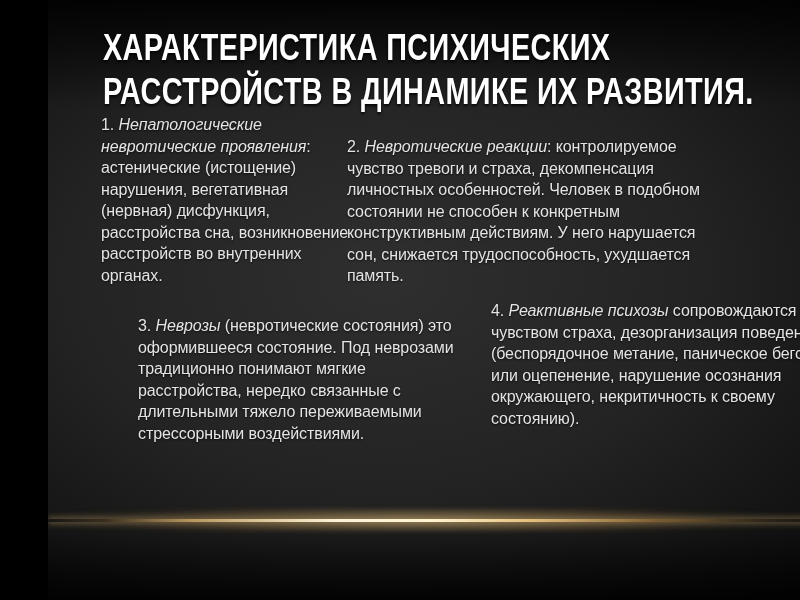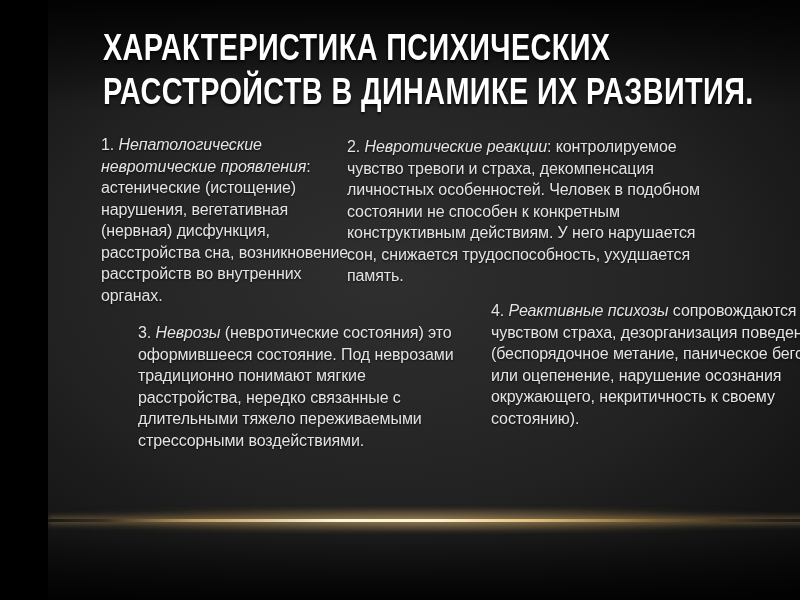--- a/index.html
+++ b/index.html
@@ -39,23 +39,23 @@
     position: absolute;
     margin: 0;
     font-size: 16px;
     line-height: 21.5px;
     letter-spacing: -0.1px;
     color: #e4e4e4;
     text-shadow: 0 1px 2px rgba(0,0,0,0.7);
     z-index: 2;
   }
   .lead { font-style: italic; }
-  .b1 { left: 53px;  top: 134px; width: 252px; }
+  .b1 { left: 53px;  top: 114px; width: 252px; }
   .b2 { left: 299px; top: 136px; width: 358px; }
-  .b3 { left: 90px;  top: 322px; width: 330px; }
+  .b3 { left: 90px;  top: 315px; width: 330px; }
   .b4 { left: 443px; top: 300px; width: 348px; }
   .b5 { left: 145px; top: 461px; width: 462px; }
   .streak-glow {
     position: absolute;
     left: 0;
     top: 509px;
     width: 800px;
     height: 22px;
     z-index: 1;
     background: radial-gradient(48% 100% at 46% 50%,

